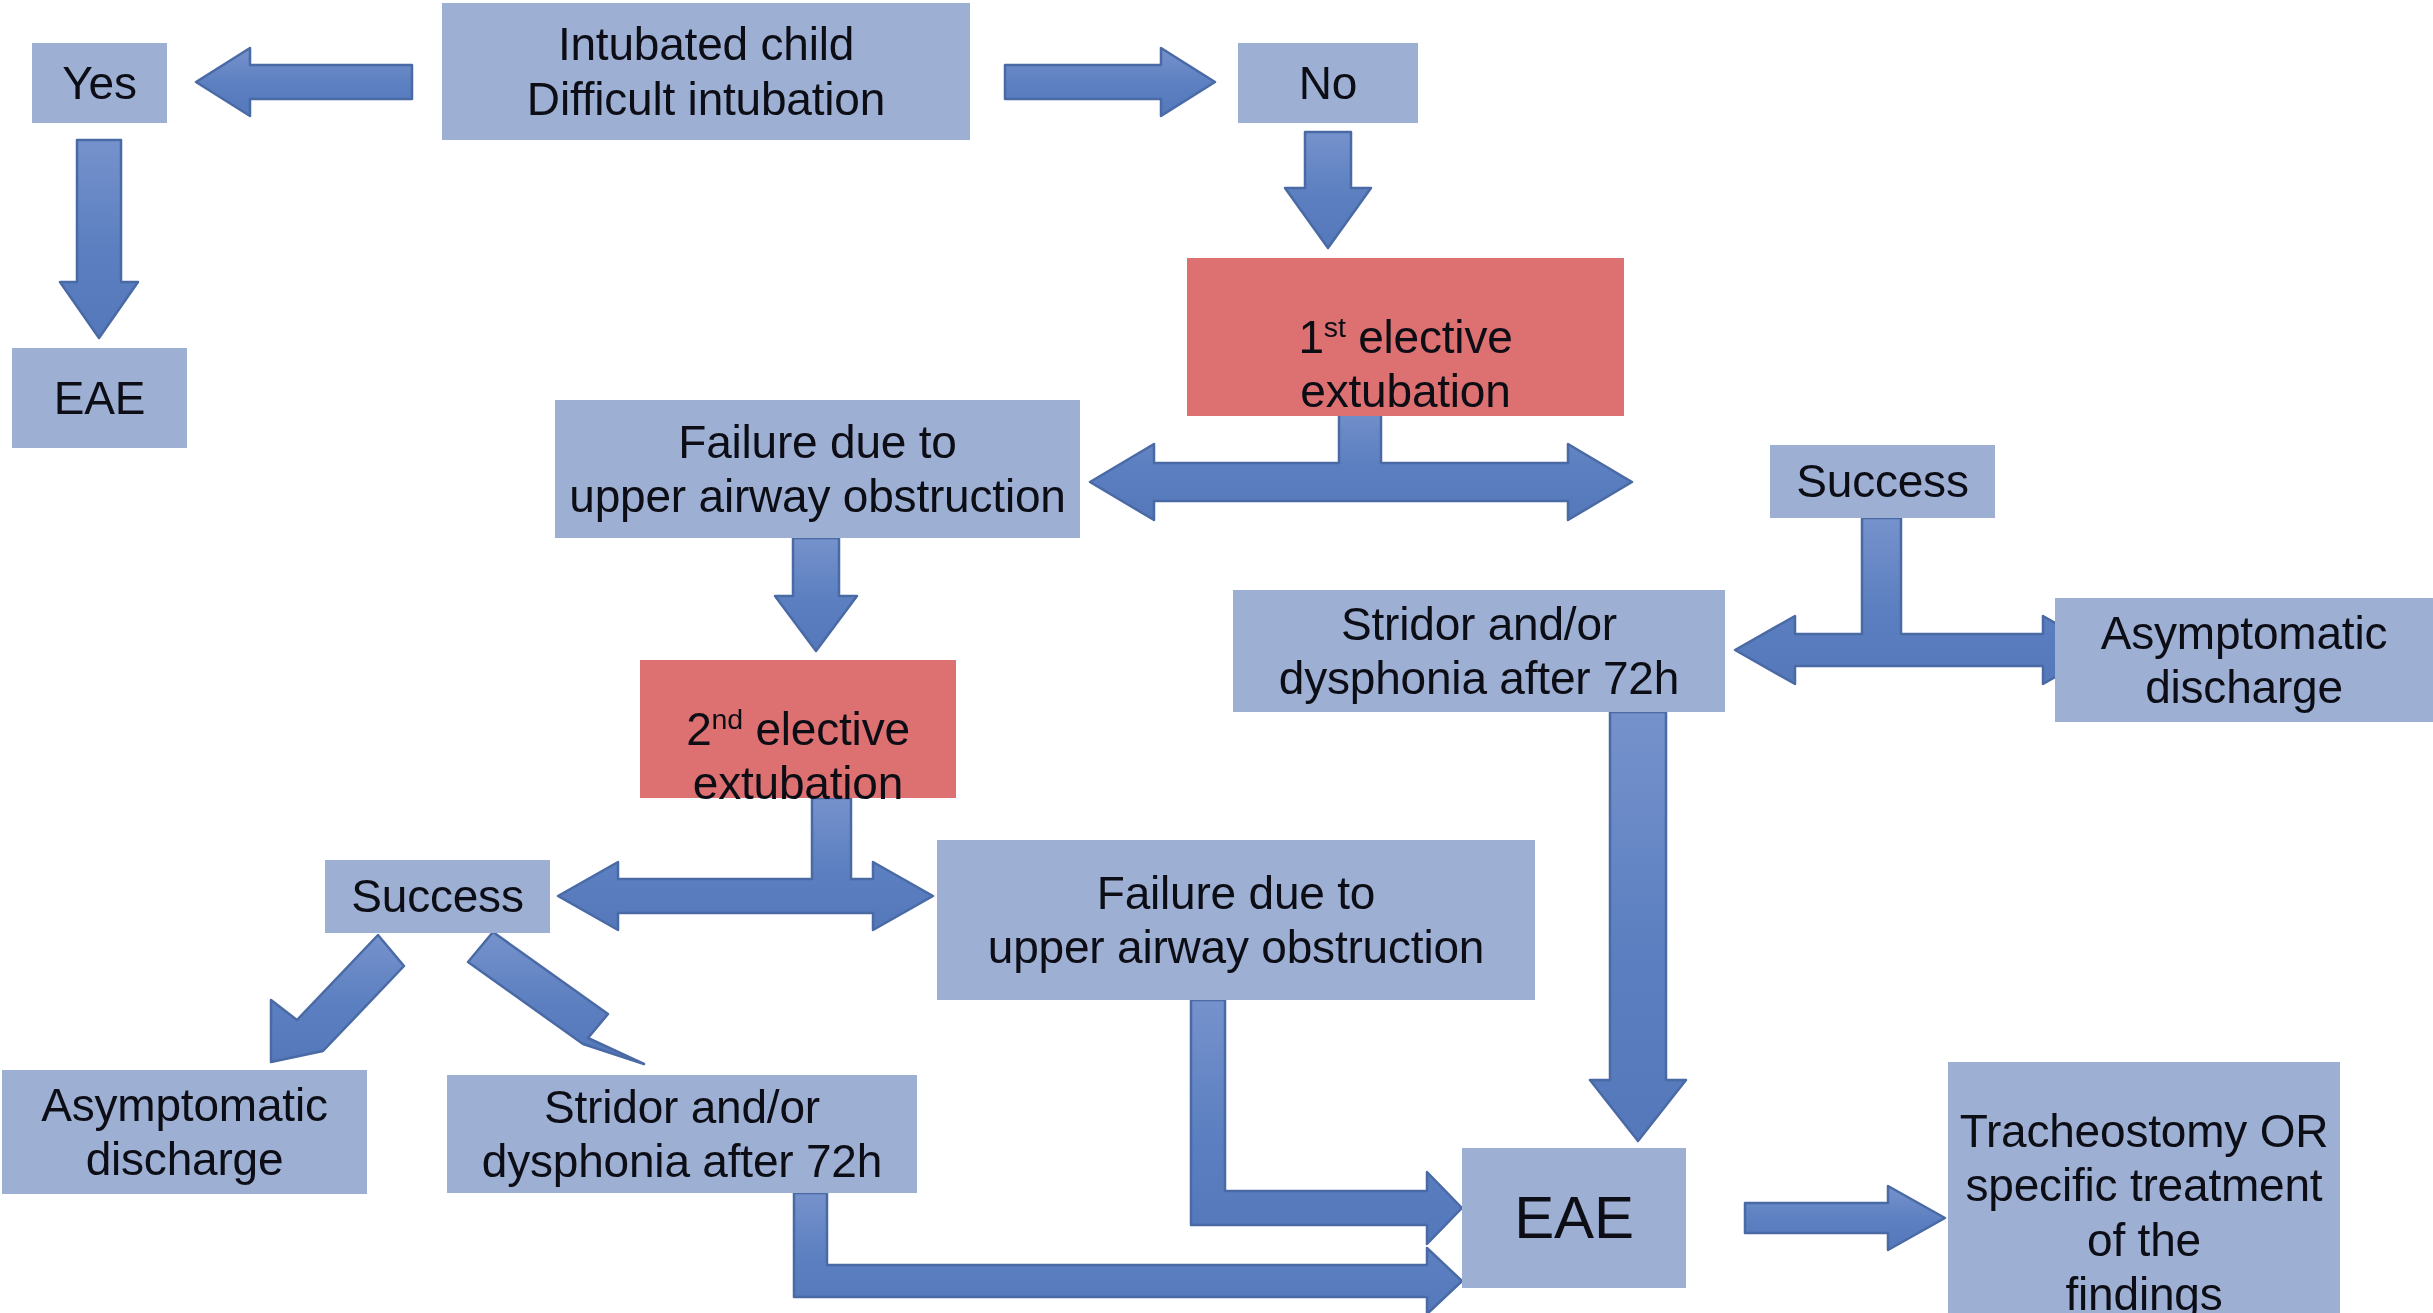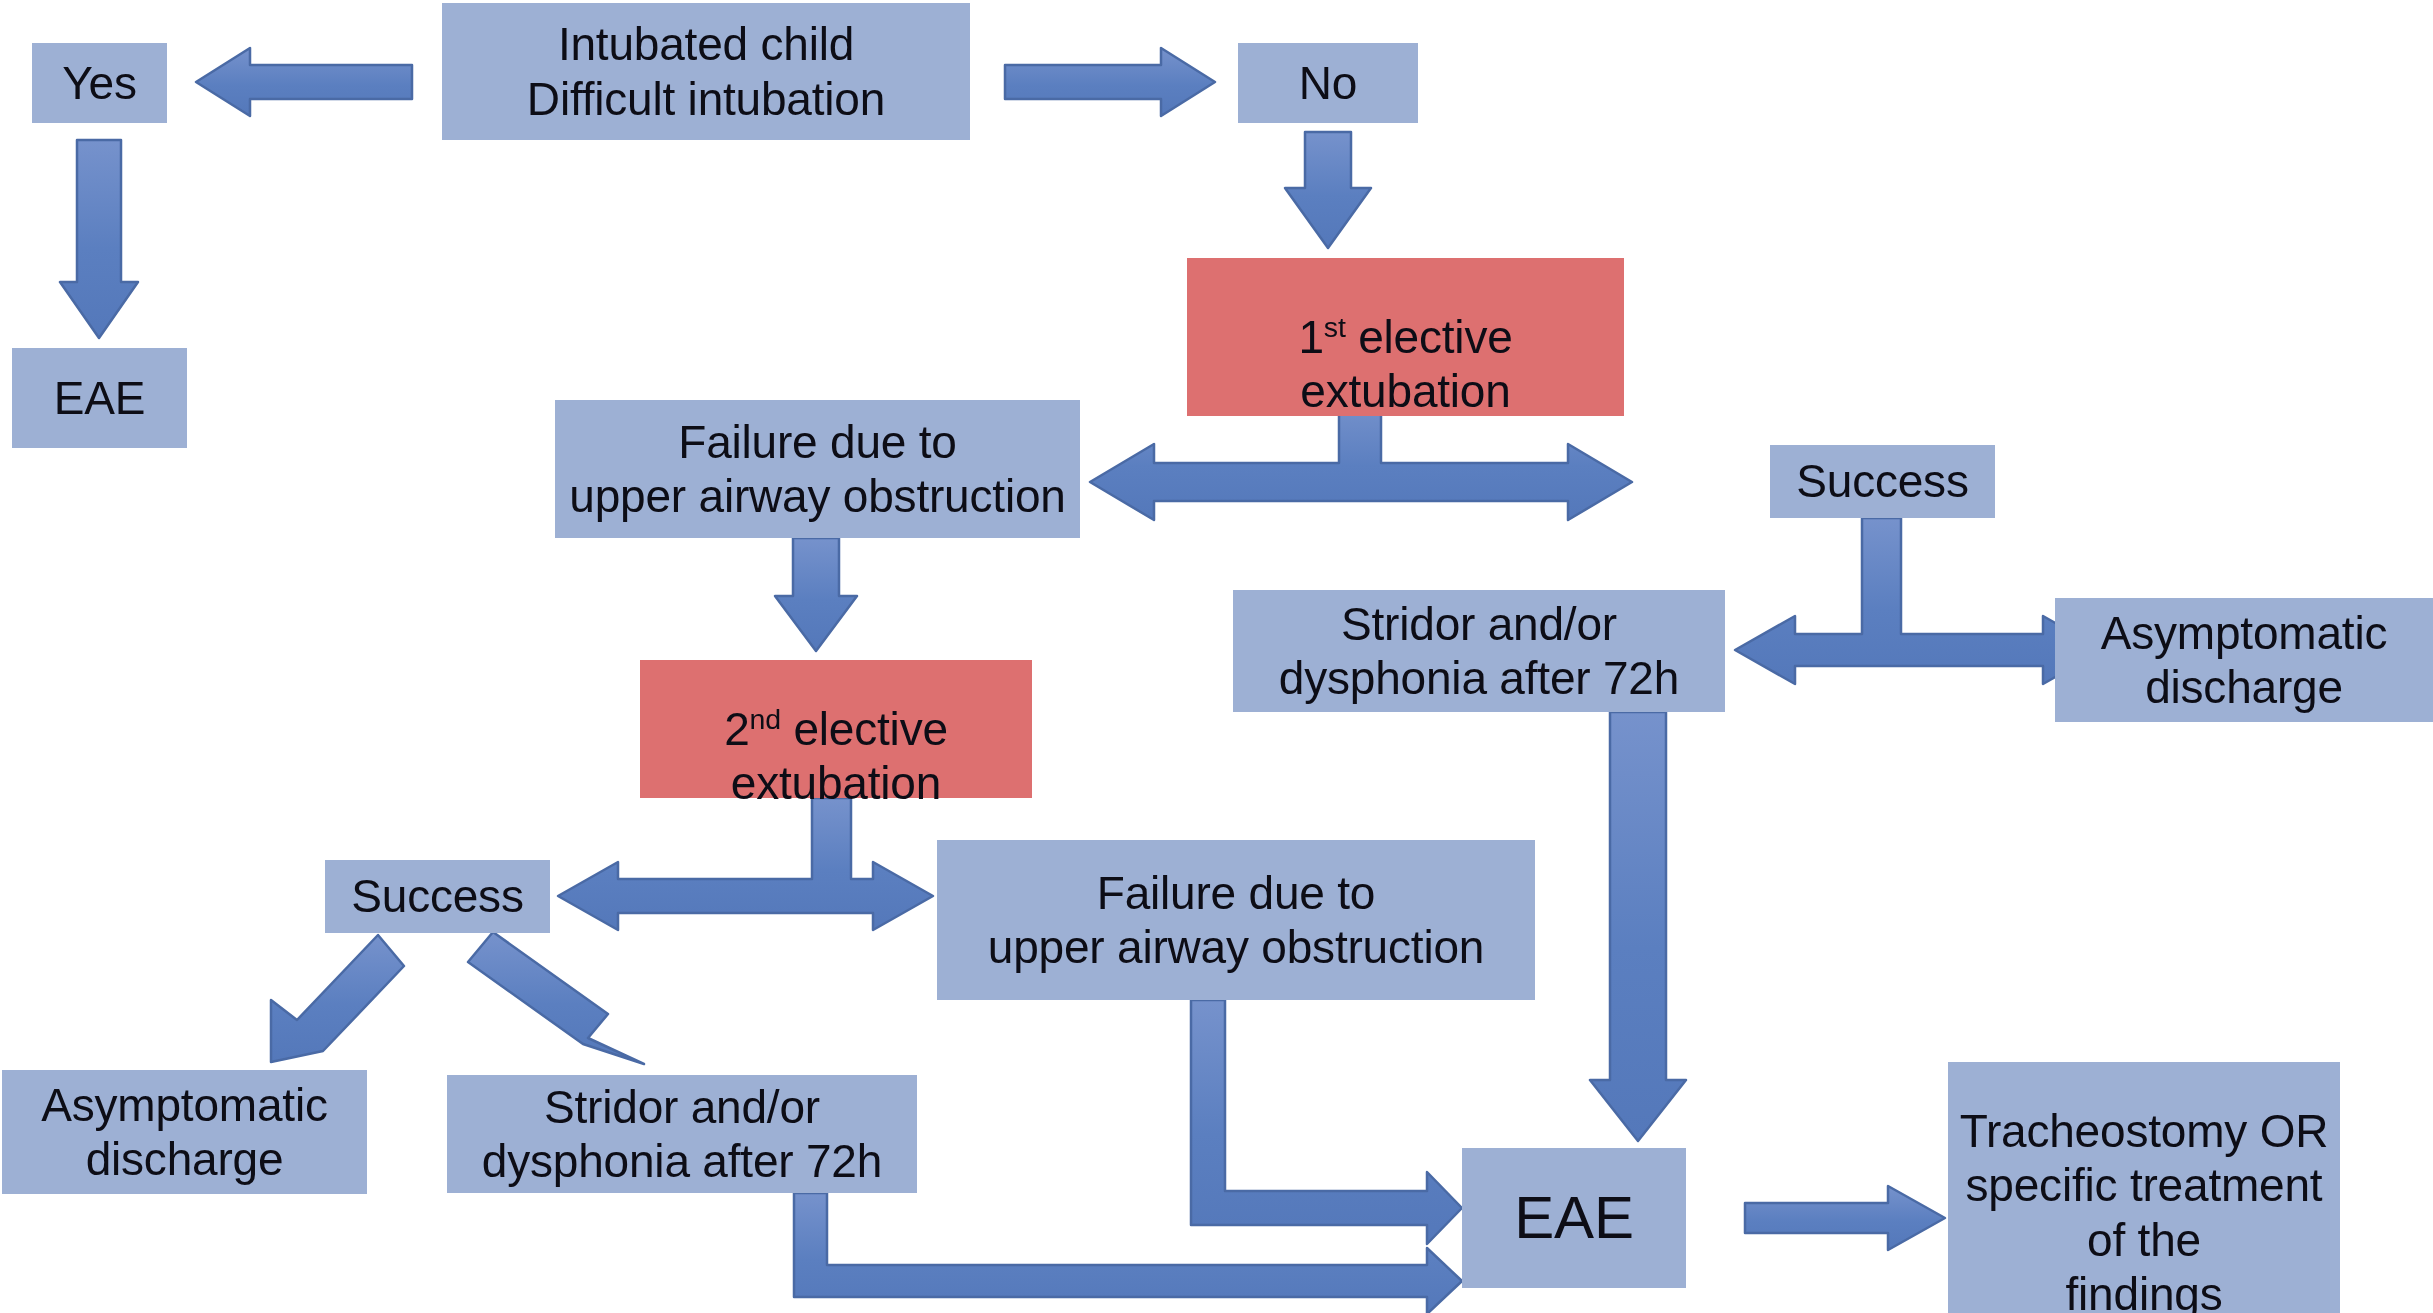--- a/index.html
+++ b/index.html
@@ -93,21 +93,21 @@
 upper airway obstruction</div>
 
   <div class="node blue" style="left:1770px;top:445px;width:225px;height:73px;font-size:46px;">Success</div>
 
   <div class="node blue" style="left:1233px;top:590px;width:492px;height:122px;font-size:46px;">Stridor and/or
 dysphonia after 72h</div>
 
   <div class="node blue" style="left:2055px;top:598px;width:378px;height:124px;font-size:46px;">Asymptomatic
 discharge</div>
 
-  <div class="node red" style="left:640px;top:660px;width:392px;height:138px;font-size:46px;">
+  <div class="node red" style="left:640px;top:660px;width:316px;height:138px;font-size:46px;">
     <span>
       <span>2</span><sup>nd</sup> elective<br>extubation
     </span>
   </div>
 
   <div class="node blue" style="left:325px;top:860px;width:225px;height:73px;font-size:46px;">Success</div>
 
   <div class="node blue" style="left:937px;top:840px;width:598px;height:160px;font-size:46px;">Failure due to
 upper airway obstruction</div>
 

